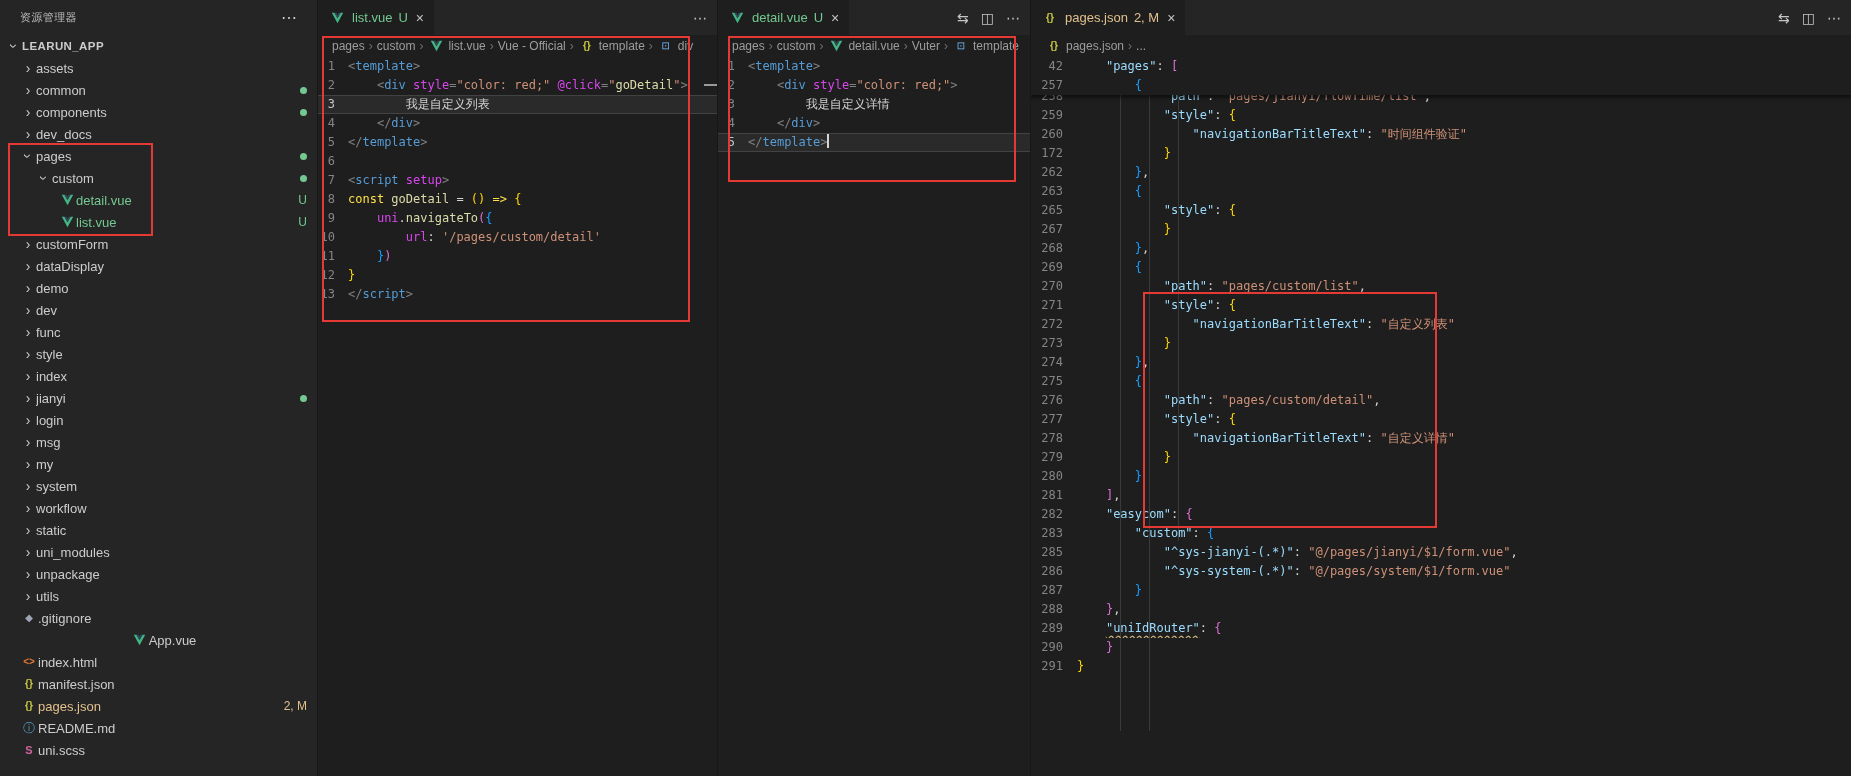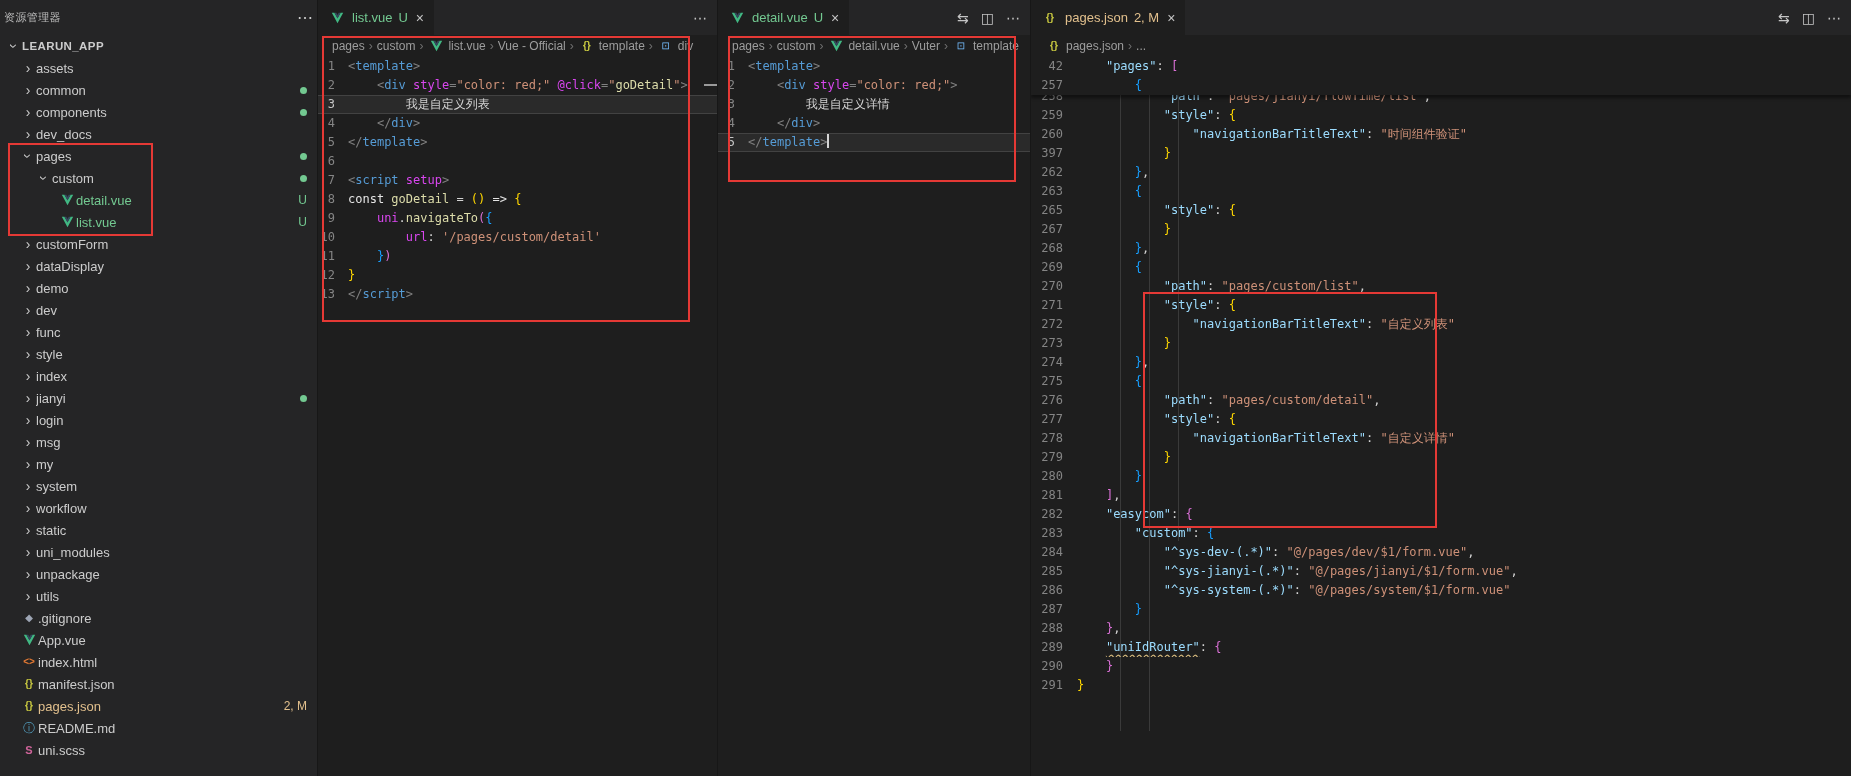--- a/index.html
+++ b/index.html
@@ -4,21 +4,21 @@
 <style>
   * { margin:0; padding:0; box-sizing:border-box; }
   html,body { background:#111; }
   #app {
     position:relative; width:1851px; height:776px; overflow:hidden;
     background:#1e1e1e; font-family:"Liberation Sans", sans-serif;
     color:#cccccc; user-select:none;
   }
   
   .sidebar { position:absolute; left:0; top:0; width:317px; height:776px; background:#252526; overflow:hidden; }
-  .sb-head { height:35px; display:flex; align-items:center; padding:0 4px; font-size:11px; color:#bbbbbb; }
+  .sb-head { height:35px; display:flex; align-items:center; padding:0 20px; font-size:11px; color:#bbbbbb; }
   .sb-head .ttl { letter-spacing:.4px; }
   .sb-actions { margin-left:auto; color:#cccccc; font-size:16px; cursor:pointer; }
   .tree {}
   .trow { height:22px; display:flex; align-items:center; padding-right:10px; font-size:13px; color:#cccccc; white-space:nowrap; }
   .trow .lbl { overflow:hidden; text-overflow:ellipsis; }
   .trow.root .lbl { font-weight:bold; font-size:11.5px; letter-spacing:.4px; }
   .trow .lbl.untracked { color:#73c991; }
   .trow .lbl.modified { color:#e2c08d; }
   .chev { width:16px; flex:none; text-align:center; color:#cccccc; font-size:14px; line-height:1; }
   .chev .g { display:inline-block; }
@@ -57,21 +57,21 @@
   .line { height:19px; display:flex; white-space:pre; font-family:"DejaVu Sans Mono", monospace; font-size:12px; line-height:19px; }
   .ln { flex:none; text-align:right; color:#858585; }
   #pane-list .ln, #pane-detail .ln { width:30px; padding-right:13px; }
   #pane-json .ln { width:46px; padding-right:14px; }
   .lc { flex:1; overflow:hidden; }
   .line.cur { background:#2a2a2a; box-shadow:inset 0 1px 0 #424242, inset 0 -1px 0 #424242; }
   .line.cur .ln { color:#c6c6c6; }
   #pane-json .code .line:first-child { margin-top:-8px; }
   
   .tk-pun { color:#808080; } .tk-tag { color:#569cd6; } .tk-attr { color:#d946ef; }
-  .tk-str { color:#ce9178; } .tk-kw { color:#e5e5e5; } .tk-fn { color:#dcdcaa; }
+  .tk-str { color:#ce9178; } .tk-kw { color:#fde047; } .tk-fn { color:#dcdcaa; }
   .tk-txt { color:#d4d4d4; } .tk-key { color:#9cdcfe; } .tk-ws { color:#d4d4d4; }
   .tk-b1 { color:#ffd700; } .tk-b2 { color:#da70d6; } .tk-b3 { color:#179fff; }
   .tk-squig { color:#9cdcfe; text-decoration:underline wavy #d7ba7d; text-underline-offset:3px; }
   .caret { display:inline-block; width:2px; height:14px; background:#d4d4d4; vertical-align:-2px; }
   .guide { position:absolute; width:1px; background:#3a3a3a; z-index:0; }
   .ruler-dash { position:absolute; background:#9a9a9a; z-index:3; }
   
   .anno { position:absolute; border:2px solid #e53935; z-index:10; pointer-events:none; }
 </style>
 </head>
@@ -203,21 +203,21 @@
           <span class="lbl">unpackage</span>
         </div>
         <div class="trow" style="padding-left: 20px;">
           <span class="chev"><span class="g">›</span></span>
           <span class="lbl">utils</span>
         </div>
         <div class="trow" style="padding-left: 20px;">
           <span class="ic ic-git">◆</span>
           <span class="lbl">.gitignore</span>
         </div>
-        <div class="trow" style="padding-left: 20px;">
+        <div class="trow" style="padding-left: 20px; justify-content: center;">
           <span class="ic ic-vue">
             <svg width="13" height="12" viewBox="0 0 16 14">
               <path fill="#41b883" d="M1 .5h3.2L8 7.3 11.8.5H15L8 13.5z"></path>
               <path fill="#35495e" d="M4.2 .5h2.3L8 3.3 9.5 .5h2.3L8 7.6z"></path>
             </svg>
           </span>
           <span class="lbl">App.vue</span>
         </div>
         <div class="trow" style="padding-left: 20px;">
           <span class="ic ic-html">&lt;&gt;</span>
@@ -400,42 +400,41 @@
       <div class="guide" style="left:118px; top:38px; height:636px;"></div>
       <div class="guide" style="left:147px; top:38px; height:446px;"></div>
     <div class="sticky">
           <div class="line"><span class="ln">42</span><span class="lc"><span class="tk-ws">    </span><span class="tk-key">"pages"</span><span class="tk-txt">: </span><span class="tk-b2">[</span></span></div>
           <div class="line"><span class="ln">257</span><span class="lc"><span class="tk-ws">        </span><span class="tk-b3">{</span></span></div>
         </div>
         <div class="code">
           <div class="line"><span class="ln">258</span><span class="lc"><span class="tk-ws">            </span><span class="tk-key">"path"</span><span class="tk-txt">: </span><span class="tk-str">"pages/jianyi/flowTime/list"</span><span class="tk-txt">,</span></span></div>
           <div class="line"><span class="ln">259</span><span class="lc"><span class="tk-ws">            </span><span class="tk-key">"style"</span><span class="tk-txt">: </span><span class="tk-b1">{</span></span></div>
           <div class="line"><span class="ln">260</span><span class="lc"><span class="tk-ws">                </span><span class="tk-key">"navigationBarTitleText"</span><span class="tk-txt">: </span><span class="tk-str">"时间组件验证"</span></span></div>
-          <div class="line"><span class="ln">397</span><span class="lc"><span class="tk-ws">            </span><span class="tk-b1">}</span></span></div>
+          <div class="line"><span class="ln">172</span><span class="lc"><span class="tk-ws">            </span><span class="tk-b1">}</span></span></div>
           <div class="line"><span class="ln">262</span><span class="lc"><span class="tk-ws">        </span><span class="tk-b3">}</span><span class="tk-txt">,</span></span></div>
           <div class="line"><span class="ln">263</span><span class="lc"><span class="tk-ws">        </span><span class="tk-b3">{</span></span></div>
           <div class="line"><span class="ln">265</span><span class="lc"><span class="tk-ws">            </span><span class="tk-key">"style"</span><span class="tk-txt">: </span><span class="tk-b1">{</span></span></div>
           <div class="line"><span class="ln">267</span><span class="lc"><span class="tk-ws">            </span><span class="tk-b1">}</span></span></div>
           <div class="line"><span class="ln">268</span><span class="lc"><span class="tk-ws">        </span><span class="tk-b3">}</span><span class="tk-txt">,</span></span></div>
           <div class="line"><span class="ln">269</span><span class="lc"><span class="tk-ws">        </span><span class="tk-b3">{</span></span></div>
           <div class="line"><span class="ln">270</span><span class="lc"><span class="tk-ws">            </span><span class="tk-key">"path"</span><span class="tk-txt">: </span><span class="tk-str">"pages/custom/list"</span><span class="tk-txt">,</span></span></div>
           <div class="line"><span class="ln">271</span><span class="lc"><span class="tk-ws">            </span><span class="tk-key">"style"</span><span class="tk-txt">: </span><span class="tk-b1">{</span></span></div>
           <div class="line"><span class="ln">272</span><span class="lc"><span class="tk-ws">                </span><span class="tk-key">"navigationBarTitleText"</span><span class="tk-txt">: </span><span class="tk-str">"自定义列表"</span></span></div>
           <div class="line"><span class="ln">273</span><span class="lc"><span class="tk-ws">            </span><span class="tk-b1">}</span></span></div>
           <div class="line"><span class="ln">274</span><span class="lc"><span class="tk-ws">        </span><span class="tk-b3">}</span><span class="tk-txt">,</span></span></div>
           <div class="line"><span class="ln">275</span><span class="lc"><span class="tk-ws">        </span><span class="tk-b3">{</span></span></div>
           <div class="line"><span class="ln">276</span><span class="lc"><span class="tk-ws">            </span><span class="tk-key">"path"</span><span class="tk-txt">: </span><span class="tk-str">"pages/custom/detail"</span><span class="tk-txt">,</span></span></div>
           <div class="line"><span class="ln">277</span><span class="lc"><span class="tk-ws">            </span><span class="tk-key">"style"</span><span class="tk-txt">: </span><span class="tk-b1">{</span></span></div>
           <div class="line"><span class="ln">278</span><span class="lc"><span class="tk-ws">                </span><span class="tk-key">"navigationBarTitleText"</span><span class="tk-txt">: </span><span class="tk-str">"自定义详情"</span></span></div>
           <div class="line"><span class="ln">279</span><span class="lc"><span class="tk-ws">            </span><span class="tk-b1">}</span></span></div>
           <div class="line"><span class="ln">280</span><span class="lc"><span class="tk-ws">        </span><span class="tk-b3">}</span></span></div>
           <div class="line"><span class="ln">281</span><span class="lc"><span class="tk-ws">    </span><span class="tk-b2">]</span><span class="tk-txt">,</span></span></div>
           <div class="line"><span class="ln">282</span><span class="lc"><span class="tk-ws">    </span><span class="tk-key">"easycom"</span><span class="tk-txt">: </span><span class="tk-b2">{</span></span></div>
           <div class="line"><span class="ln">283</span><span class="lc"><span class="tk-ws">        </span><span class="tk-key">"custom"</span><span class="tk-txt">: </span><span class="tk-b3">{</span></span></div>
-          <div class="line"><span class="ln">284</span><span class="lc"><span class="tk-ws">            </span><span class="tk-key">"^sys-dev-(.*)"</span><span class="tk-txt">: </span><span class="tk-str">"@/pages/dev/$1/form.vue"</span><span class="tk-txt">,</span></span></div>
           <div class="line"><span class="ln">285</span><span class="lc"><span class="tk-ws">            </span><span class="tk-key">"^sys-jianyi-(.*)"</span><span class="tk-txt">: </span><span class="tk-str">"@/pages/jianyi/$1/form.vue"</span><span class="tk-txt">,</span></span></div>
           <div class="line"><span class="ln">286</span><span class="lc"><span class="tk-ws">            </span><span class="tk-key">"^sys-system-(.*)"</span><span class="tk-txt">: </span><span class="tk-str">"@/pages/system/$1/form.vue"</span></span></div>
           <div class="line"><span class="ln">287</span><span class="lc"><span class="tk-ws">        </span><span class="tk-b3">}</span></span></div>
           <div class="line"><span class="ln">288</span><span class="lc"><span class="tk-ws">    </span><span class="tk-b2">}</span><span class="tk-txt">,</span></span></div>
           <div class="line"><span class="ln">289</span><span class="lc"><span class="tk-ws">    </span><span class="tk-squig">"uniIdRouter"</span><span class="tk-txt">: </span><span class="tk-b2">{</span></span></div>
           <div class="line"><span class="ln">290</span><span class="lc"><span class="tk-ws">    </span><span class="tk-b2">}</span></span></div>
           <div class="line"><span class="ln">291</span><span class="lc"><span class="tk-b1">}</span></span></div>
         </div>
       </div>
   </div>

